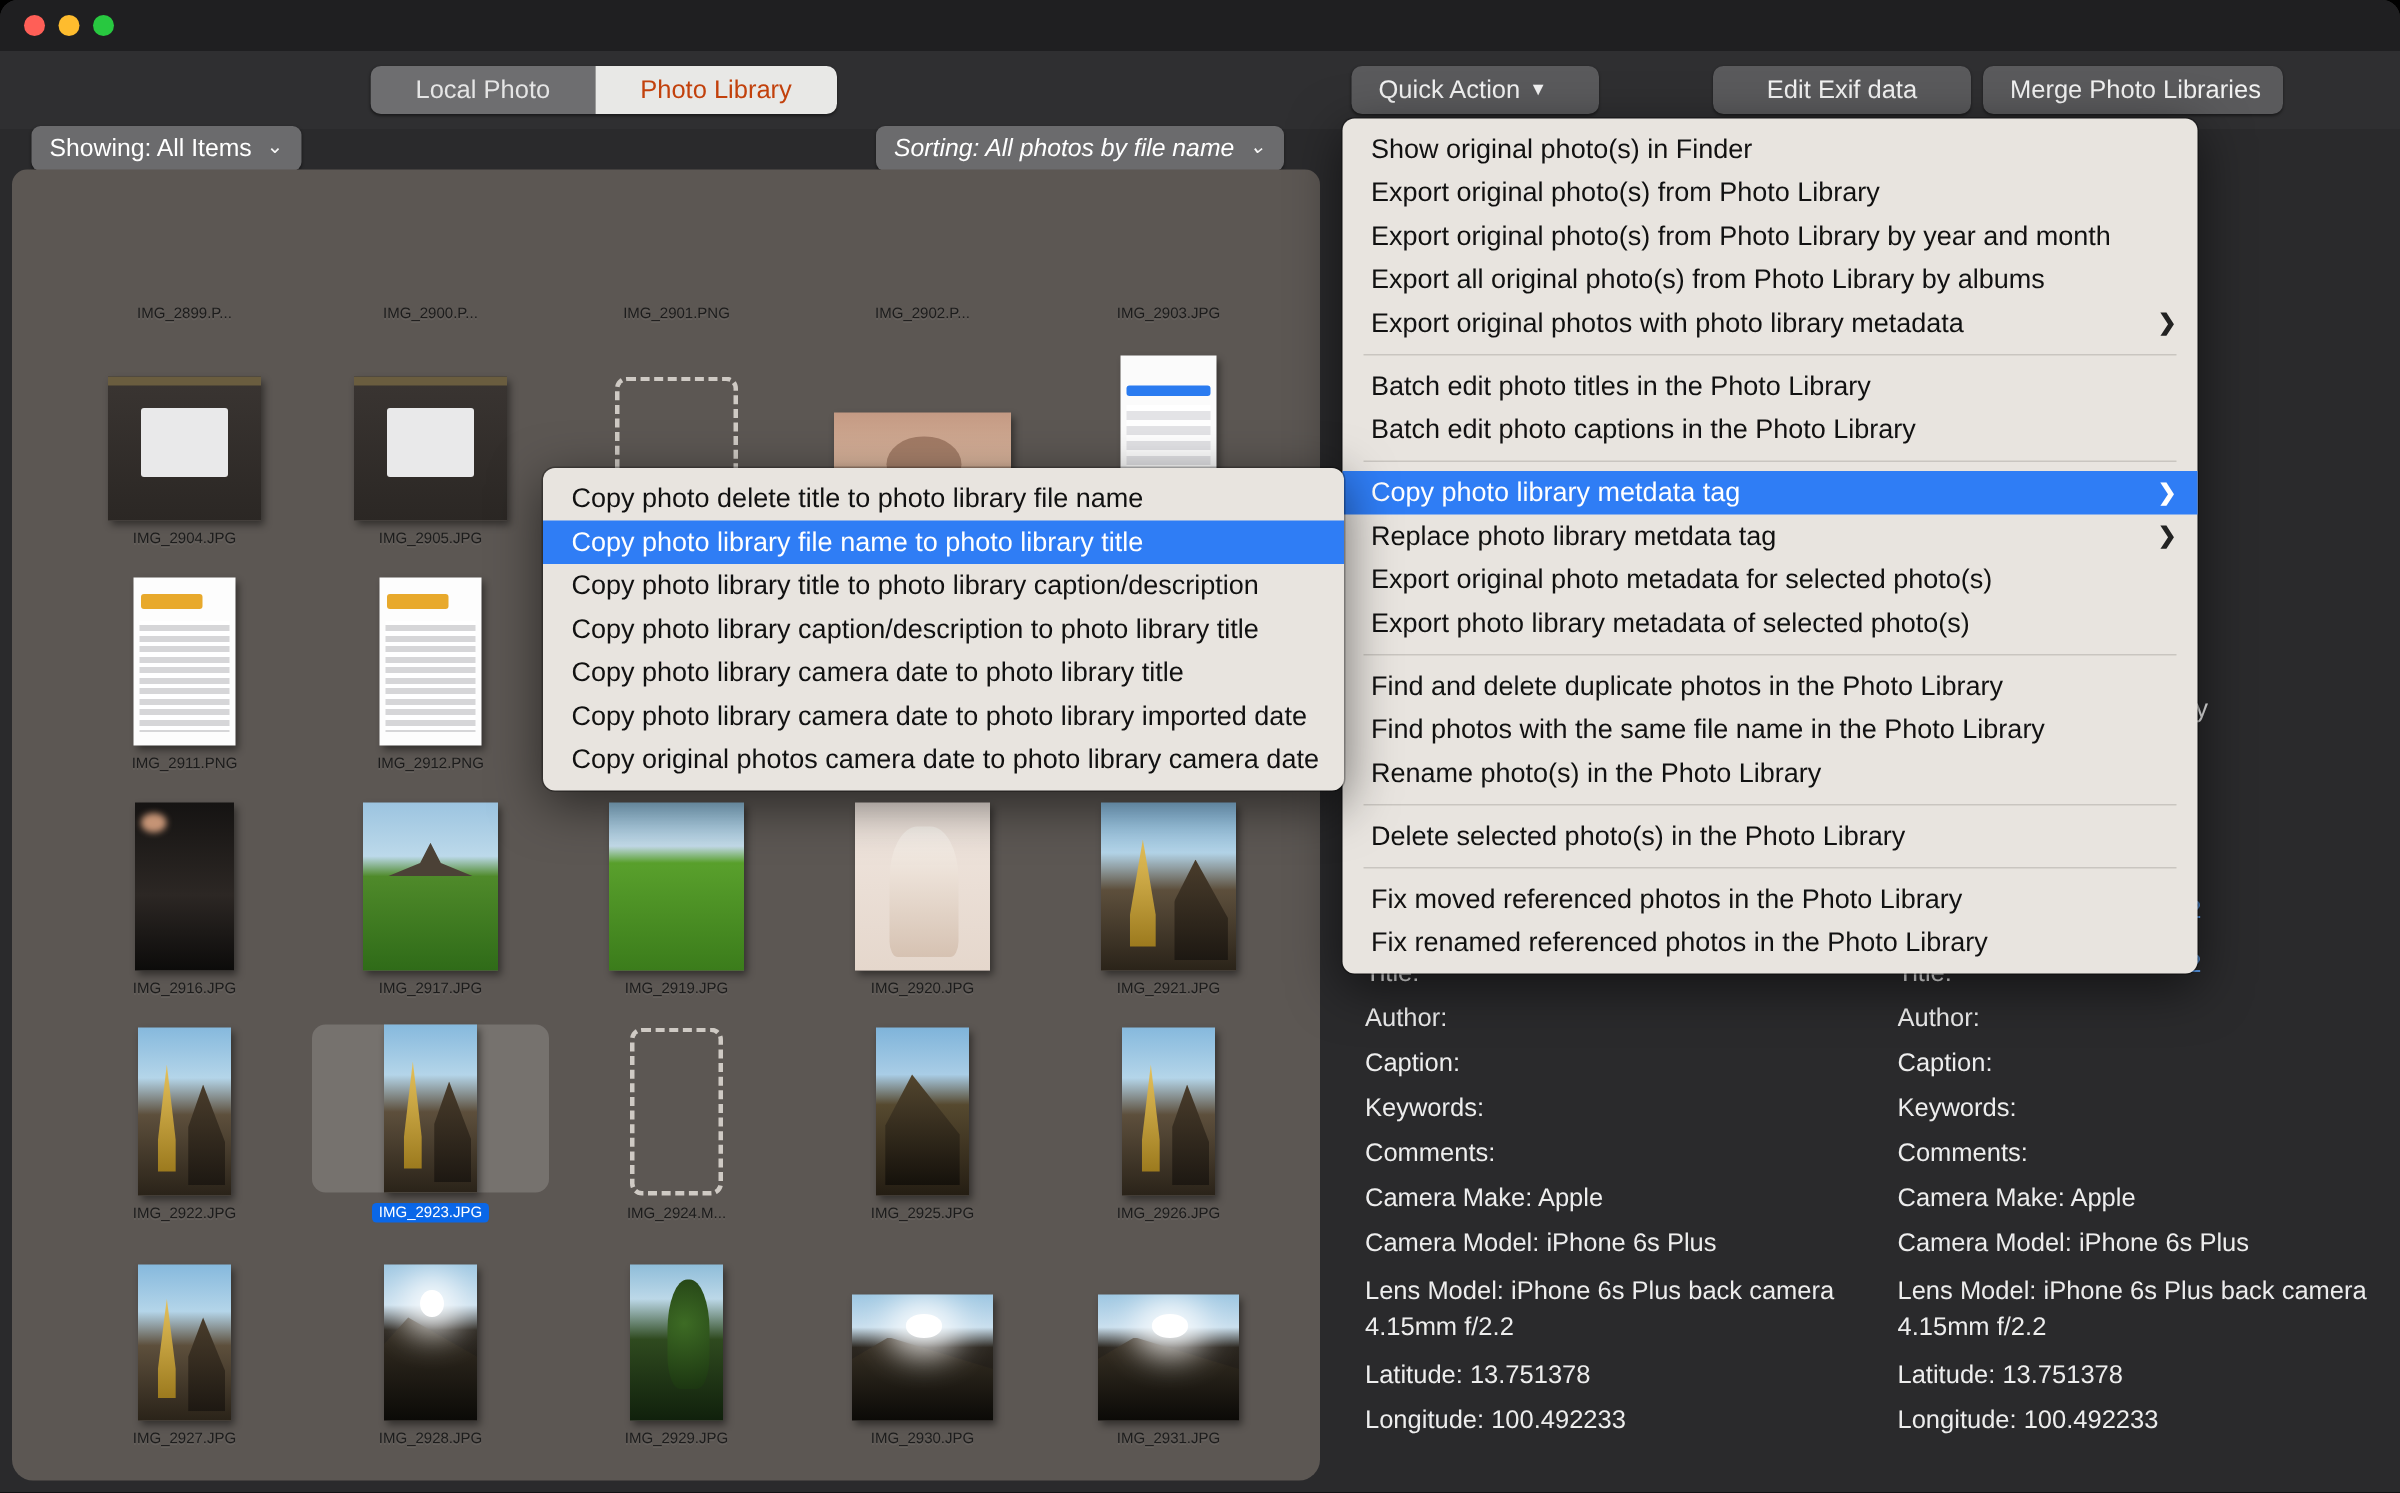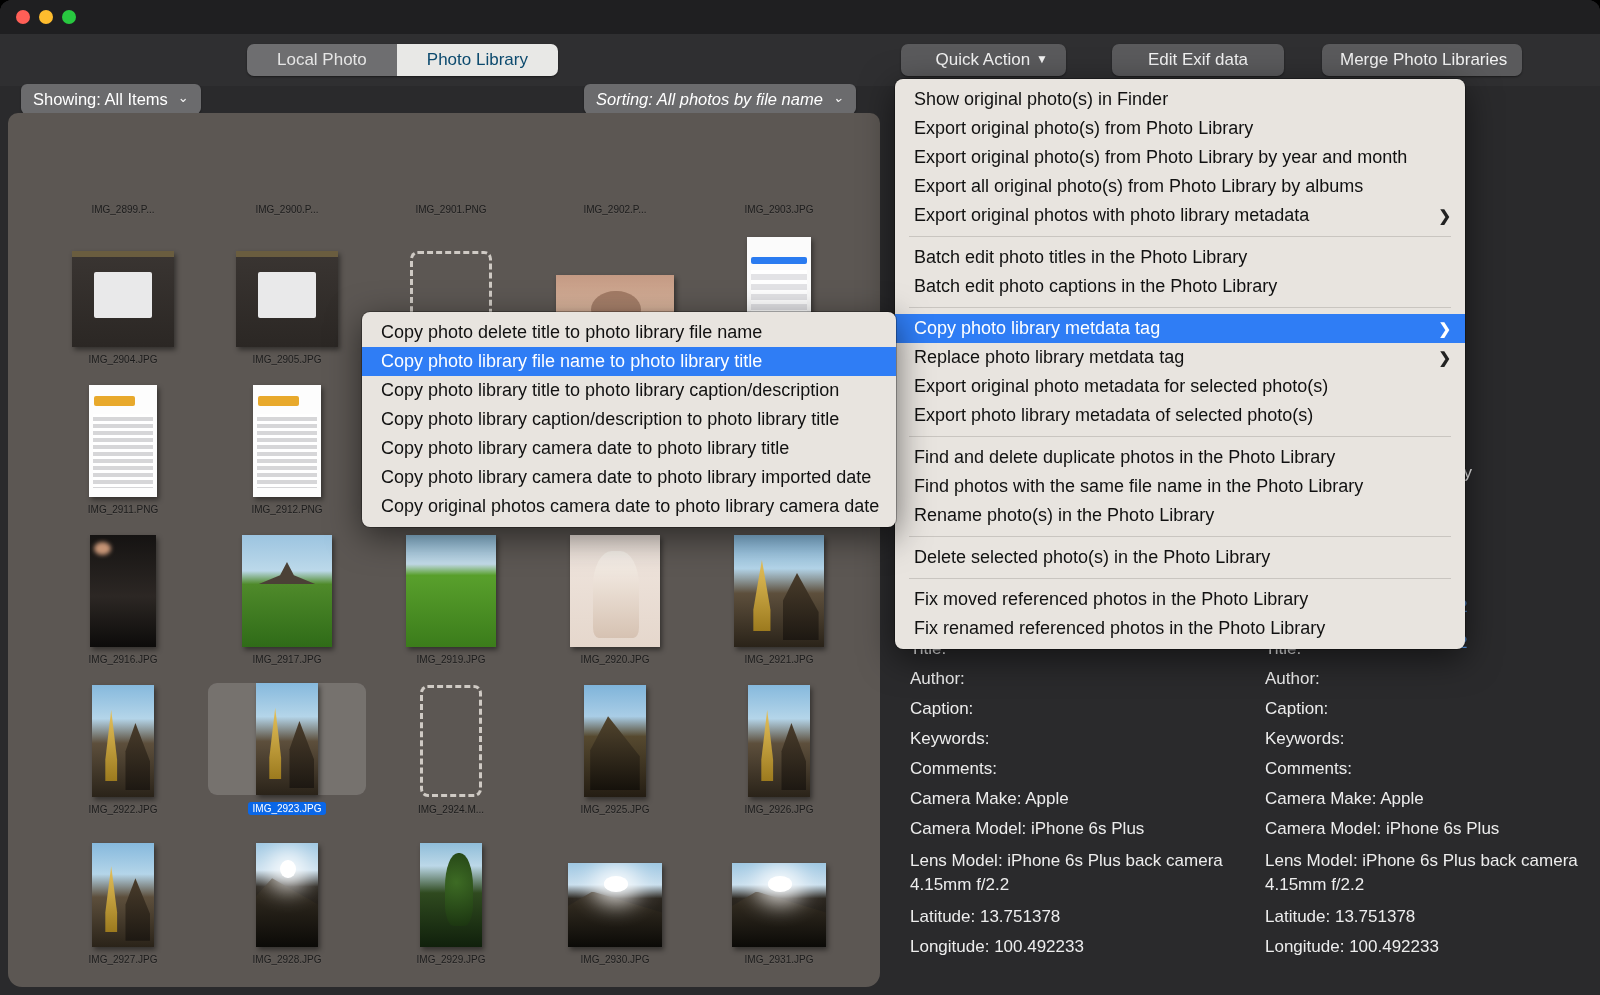--- a/index.html
+++ b/index.html
@@ -47,36 +47,36 @@
     box-shadow: 0 1px 2px rgba(0,0,0,.45);
   }
   .seg {
     height: 32px; line-height: 32px;
     padding: 0 30px;
     font-size: 17px;
     border: none;
     cursor: default;
   }
   .seg.inactive { background: #6e6e70; color: #e5e5e5; }
-  .seg.active   { background: #e8e8e6; color: #0c4a6e; }
+  .seg.active   { background: #e8e8e6; color: #c2410c; }
 
   .topbtn {
     position: absolute; top: 10px;
     height: 32px; line-height: 32px;
     background: #5a5a5c;
     color: #f2f2f2;
     font-size: 17px;
     border-radius: 7px;
     padding: 0 18px;
     white-space: nowrap;
     box-shadow: 0 1px 2px rgba(0,0,0,.45);
     cursor: default;
   }
-  #btn-quick  { left: 901px; width: 165px; text-align: right; }
-  #btn-exif   { left: 1112px; width: 172px; text-align: center; }
+  #btn-quick  { left: 901px; width: 165px; text-align: left; }
+  #btn-exif   { left: 1142px; width: 172px; text-align: center; }
   #btn-merge  { left: 1322px; width: 200px; text-align: center; }
   .caret { font-size: 12px; margin-left: 6px; position: relative; top: -2px; }
 
   
   .filterbar {
     position: absolute; top: 84px; left: 10px;
     width: 1600px; height: 32px;
   }
   .popupbtn {
     position: absolute;

